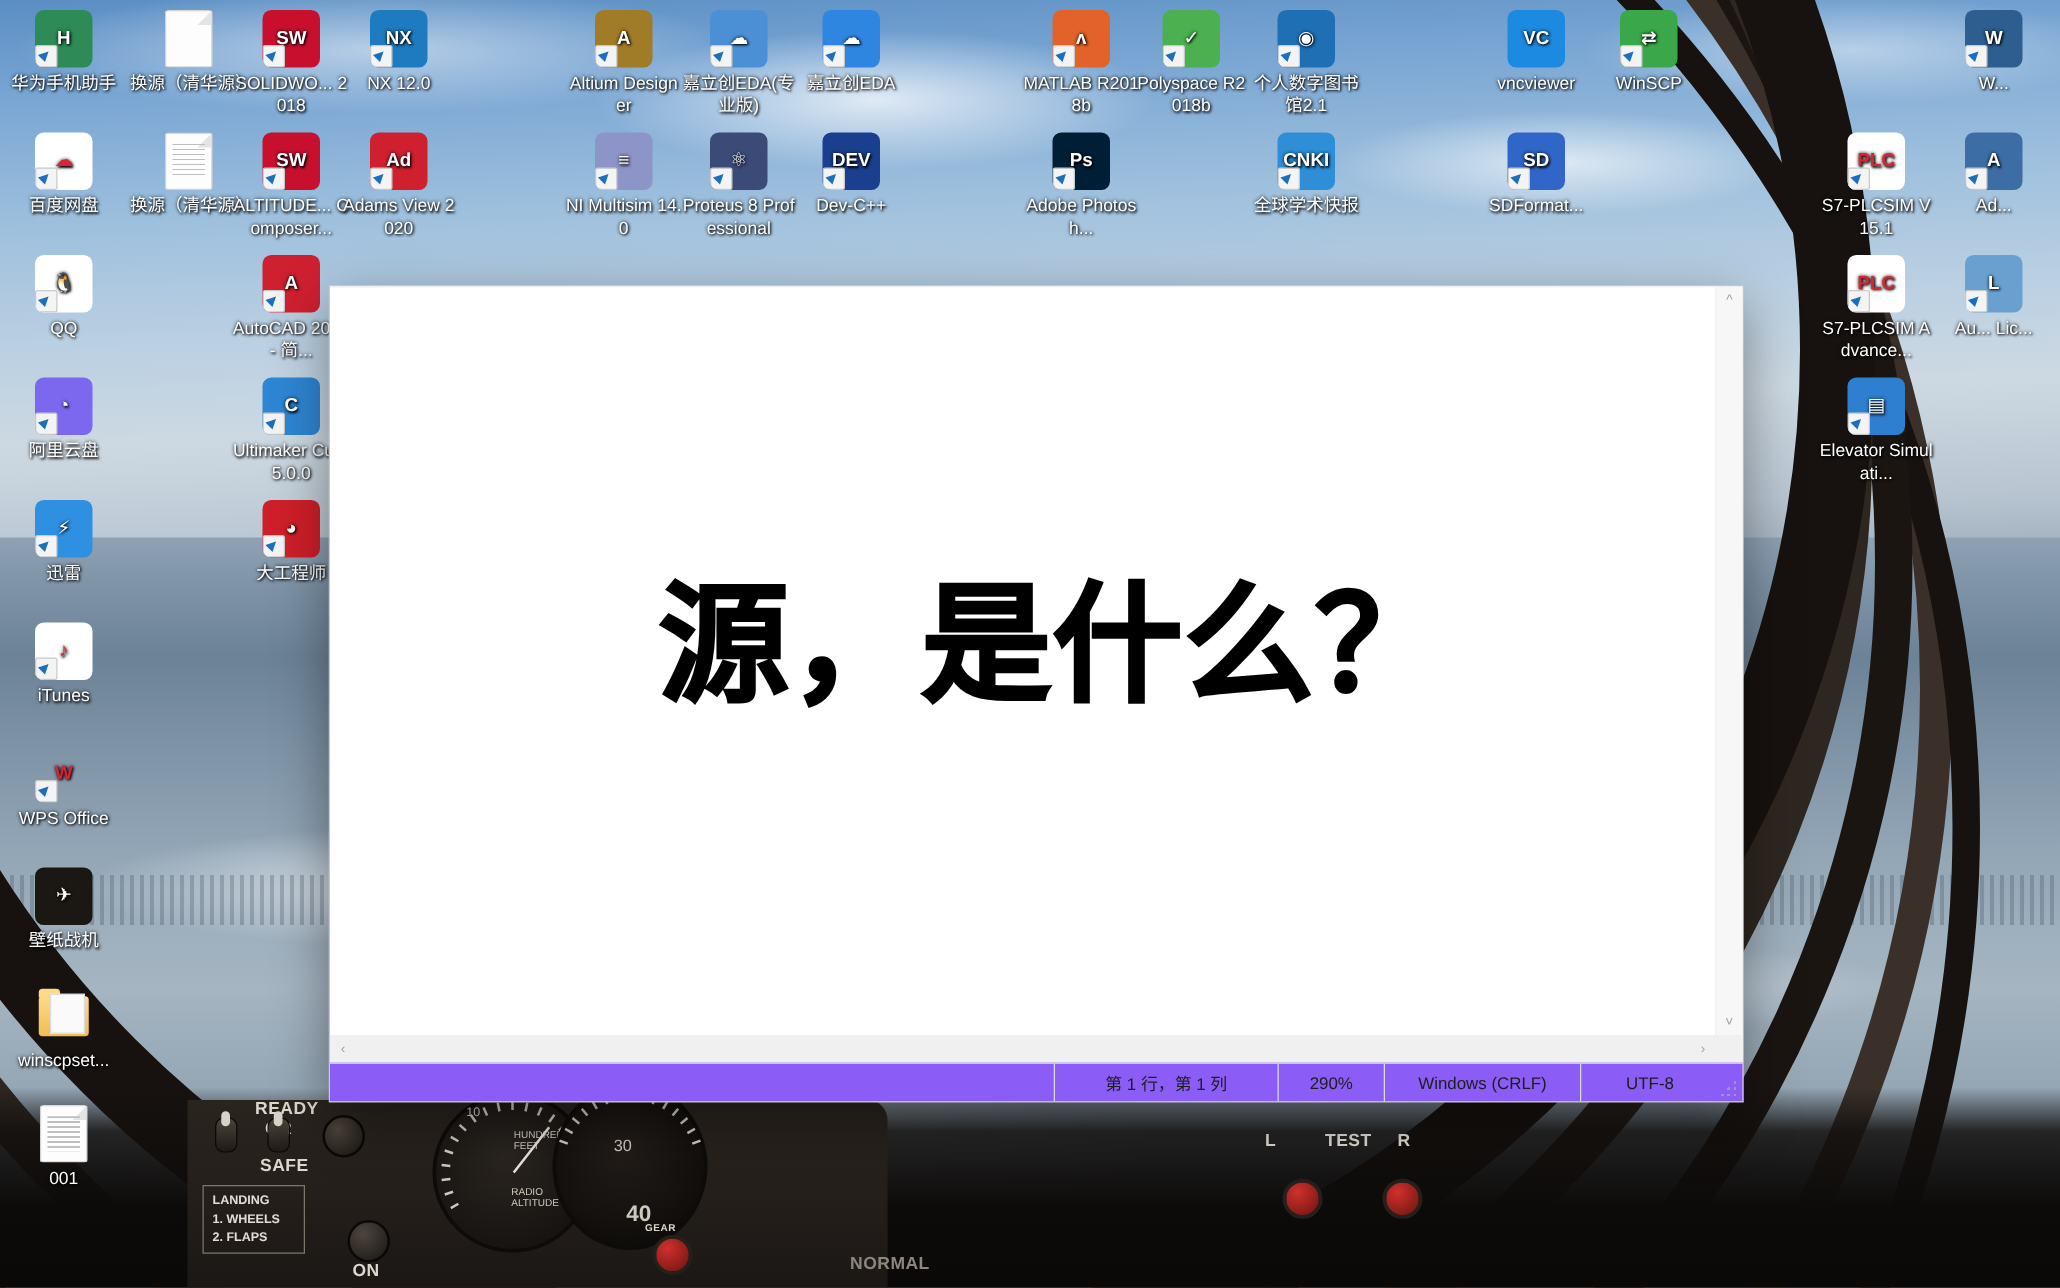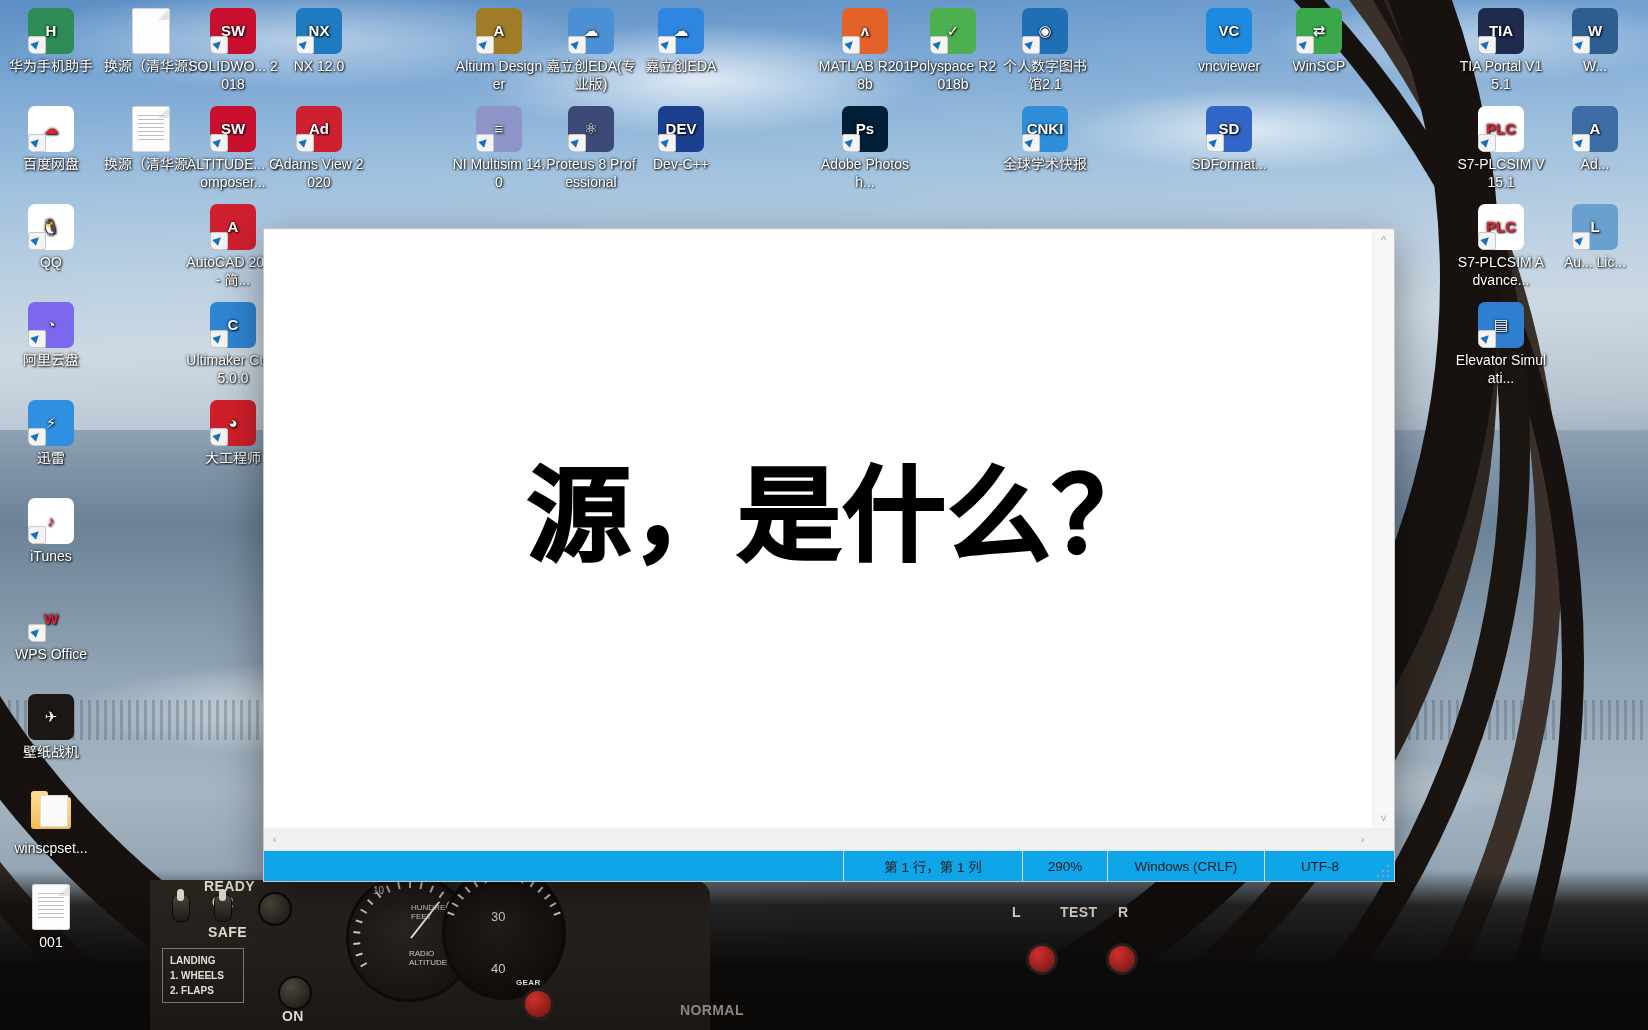--- a/index.html
+++ b/index.html
@@ -159,21 +159,21 @@
   .vscroll .arrw,.hscroll .arrw{
     width:21px;height:20px;display:flex;align-items:center;justify-content:center;
     color:#a0a0a0;font-size:11px;cursor:pointer;
   }
   .vscroll .track{flex:1 1 auto;width:21px;}
   .np-hbar{height:22px;display:flex;flex:0 0 auto;background:#f7f7f7;}
   .hscroll{flex:1 1 auto;display:flex;align-items:center;background:#f0f0f0;}
   .hscroll .track{flex:1 1 auto;height:22px;}
   .np-corner{width:21px;height:22px;background:#f0f0f0;}
   .np-status{
-    height:30px;flex:0 0 auto;background:#0ea5e9;display:flex;align-items:center;
+    height:30px;flex:0 0 auto;background:#8b5cf6;display:flex;align-items:center;
     border-top:1px solid #e2e2e2;font-size:13.5px;color:#1d1d1d;
   }
   .np-status .seg{padding:0 14px;height:30px;display:flex;align-items:center;white-space:nowrap;}
   .np-status .spacer{flex:1 1 auto;height:30px;}
   .np-status .sep{width:1px;height:30px;background:#dadada;}
   .np-status .grip{
     width:16px;height:16px;margin-left:auto;margin-right:3px;align-self:flex-end;margin-bottom:2px;
     background:
       radial-gradient(circle 1.2px at 3px 13px,#9b9b9b 99%,transparent),
       radial-gradient(circle 1.2px at 8px 13px,#9b9b9b 99%,transparent),
@@ -233,21 +233,21 @@
         <div class="tick" style="transform: translateX(-50%) rotate(60deg); transform-origin: 50% 57px;"></div>
         <div class="tick" style="transform: translateX(-50%) rotate(72deg); transform-origin: 50% 57px;"></div>
         <div class="tick" style="transform: translateX(-50%) rotate(84deg); transform-origin: 50% 57px;"></div>
         <div class="tick" style="transform: translateX(-50%) rotate(96deg); transform-origin: 50% 57px;"></div>
         <div class="tick" style="transform: translateX(-50%) rotate(108deg); transform-origin: 50% 57px;"></div>
         <div class="tick" style="transform: translateX(-50%) rotate(120deg); transform-origin: 50% 57px;"></div>
       </div>
     <div class="gauge" style="left:292px;top:-14px;width:118px;height:128px;background:radial-gradient(circle at 45% 40%,#221d19,#0d0b09 82%);">
       <div class="gl" style="left:58px;top:2px;">RANGE</div>
       <div class="gl" style="left:46px;top:40px;font-size:13px;">30</div>
-      <div class="gl" style="left:46px;top:92px;font-size:13px;">40</div>
+      <div class="gl" style="left:56px;top:92px;font-size:18px;font-weight:bold;">40</div>
     <div class="tick" style="transform: translateX(-50%) rotate(-70deg); transform-origin: 50% 60px;"></div>
         <div class="tick" style="transform: translateX(-50%) rotate(-60deg); transform-origin: 50% 60px;"></div>
         <div class="tick" style="transform: translateX(-50%) rotate(-50deg); transform-origin: 50% 60px;"></div>
         <div class="tick" style="transform: translateX(-50%) rotate(-40deg); transform-origin: 50% 60px;"></div>
         <div class="tick" style="transform: translateX(-50%) rotate(-30deg); transform-origin: 50% 60px;"></div>
         <div class="tick" style="transform: translateX(-50%) rotate(-20deg); transform-origin: 50% 60px;"></div>
         <div class="tick" style="transform: translateX(-50%) rotate(-10deg); transform-origin: 50% 60px;"></div>
         <div class="tick" style="transform: translateX(-50%) rotate(0deg); transform-origin: 50% 60px;"></div>
         <div class="tick" style="transform: translateX(-50%) rotate(10deg); transform-origin: 50% 60px;"></div>
         <div class="tick" style="transform: translateX(-50%) rotate(20deg); transform-origin: 50% 60px;"></div>
@@ -312,24 +312,20 @@
       <span class="lbl">个人数字图书馆2.1</span>
     </div>
     <div class="dicon" style="left: 1182px; top: 8px;">
       <div class="glyph" style="background: rgb(28, 138, 224);">VC</div>
       <span class="lbl">vncviewer</span>
     </div>
     <div class="dicon" style="left: 1272px; top: 8px;">
       <div class="glyph" style="background: rgb(58, 168, 74);">⇄<span class="shortcut"></span></div>
       <span class="lbl">WinSCP</span>
     </div>
-    <div class="dicon" style="left: 1454px; top: 8px;">
-      <div class="glyph" style="background: rgb(31, 43, 77);">TIA<span class="shortcut"></span></div>
-      <span class="lbl">TIA Portal V15.1</span>
-    </div>
     <div class="dicon" style="left: 1548px; top: 8px;">
       <div class="glyph" style="background: rgb(46, 94, 143);">W<span class="shortcut"></span></div>
       <span class="lbl">W...</span>
     </div>
     <div class="dicon" style="left: 4px; top: 106px;">
       <div class="glyph" style="background: rgb(255, 255, 255); color: rgb(221, 34, 51);">☁<span class="shortcut"></span></div>
       <span class="lbl">百度网盘</span>
     </div>
     <div class="dicon" style="left: 104px; top: 106px;">
       <div class="glyph">

